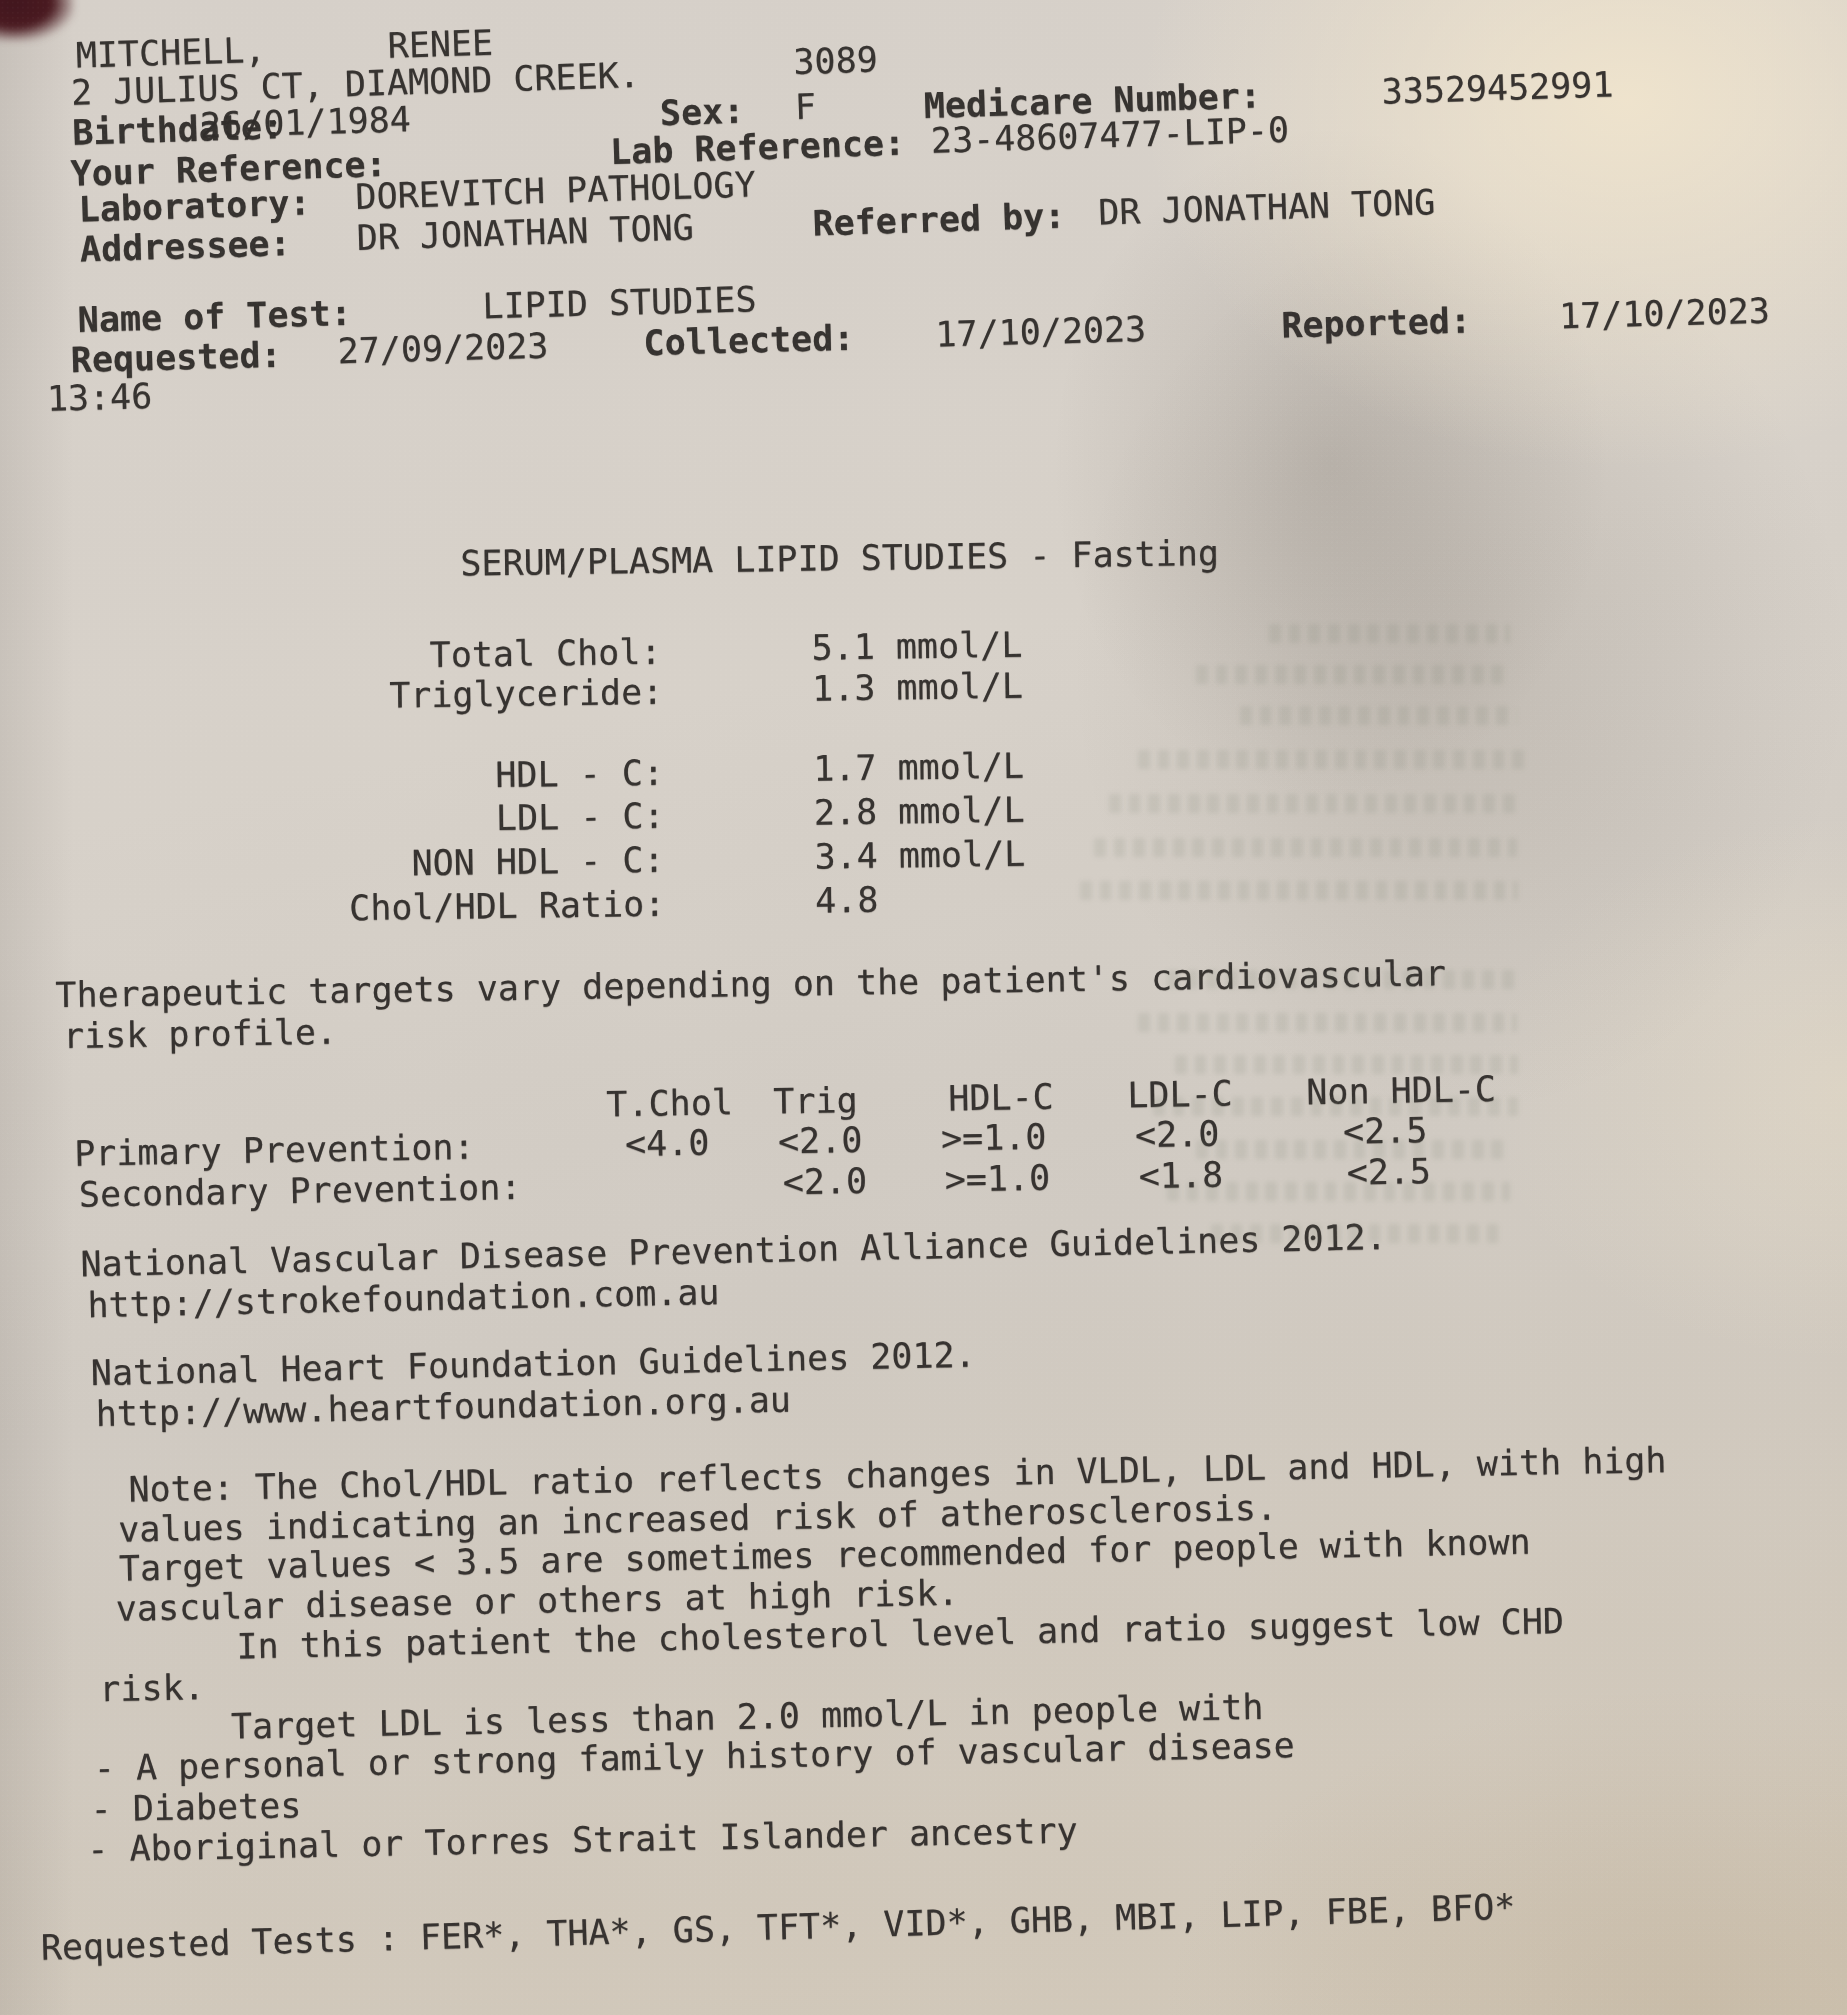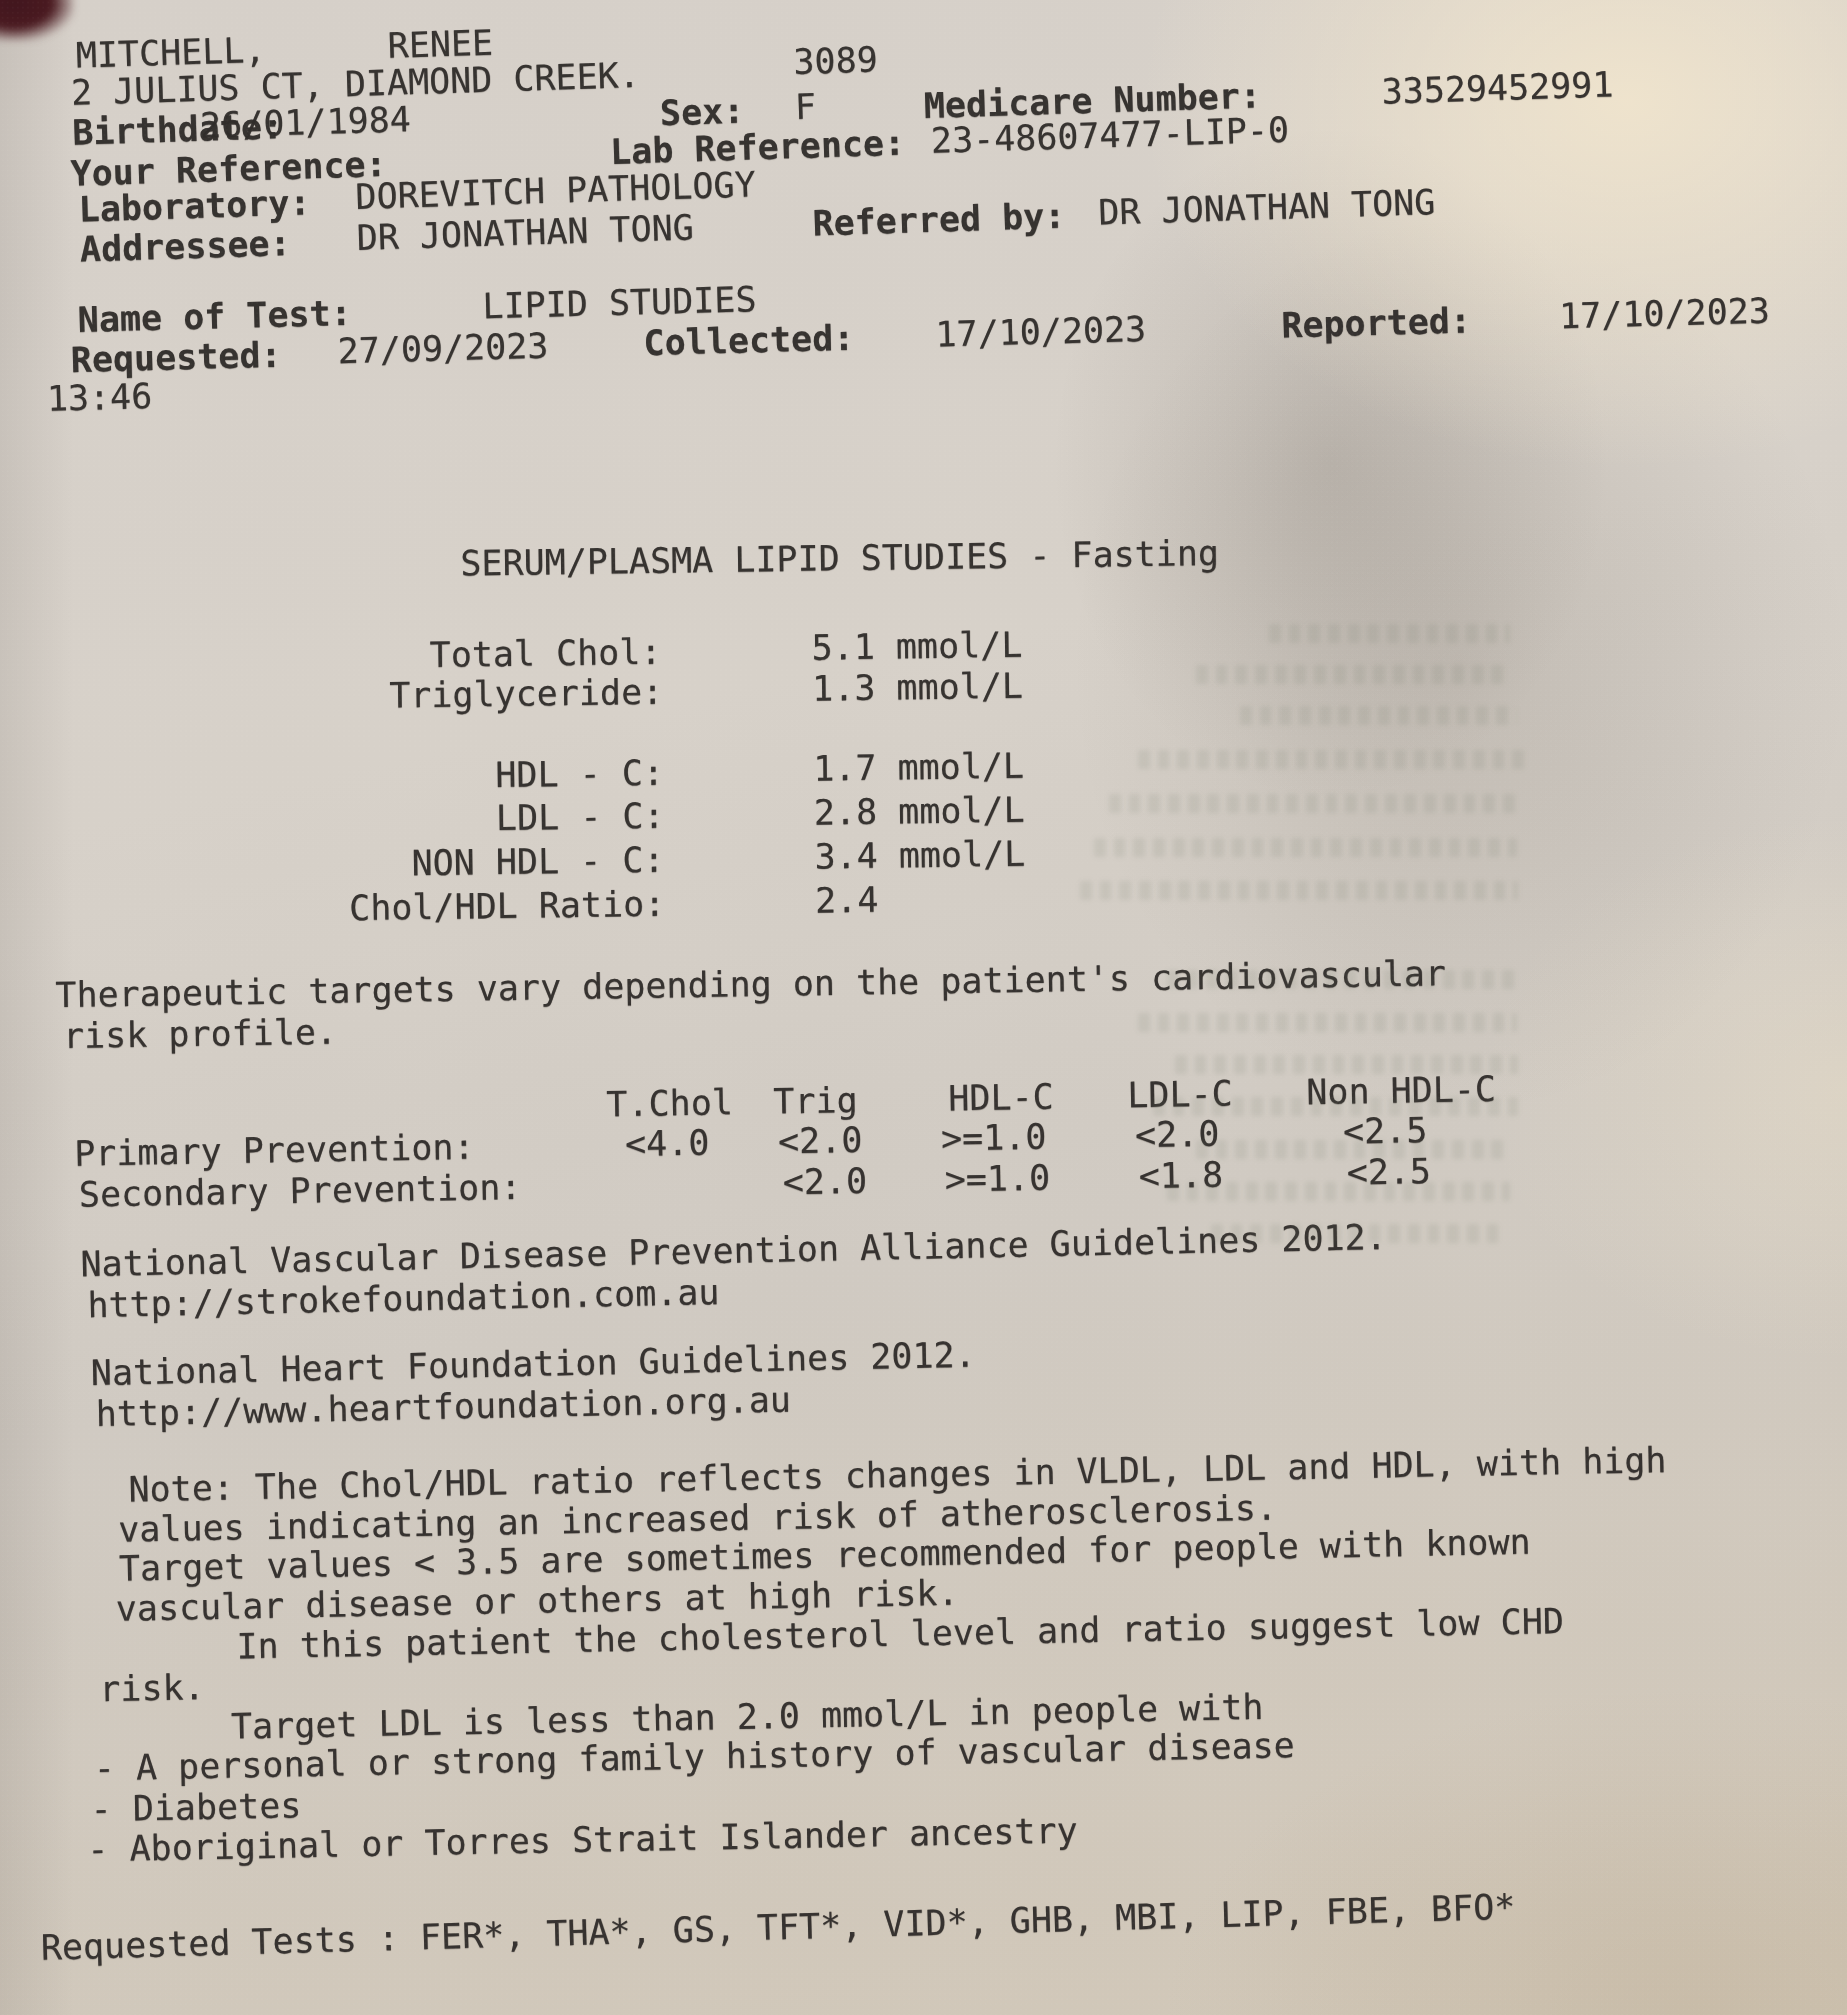--- a/index.html
+++ b/index.html
@@ -92,21 +92,21 @@
     <span class="line" style="left:492px;top:225px;">HDL - C:</span>
     <span class="line" style="left:810px;top:223px;">1.7 mmol/L</span>
 
     <span class="line" style="left:492px;top:268px;">LDL - C:</span>
     <span class="line" style="left:810px;top:267px;">2.8 mmol/L</span>
 
     <span class="line" style="left:407px;top:312px;">NON HDL - C:</span>
     <span class="line" style="left:810px;top:311px;">3.4 mmol/L</span>
 
     <span class="line" style="left:344px;top:356px;">Chol/HDL Ratio:</span>
-    <span class="line" style="left:810px;top:355px;">2.4</span>
+    <span class="line" style="left:810px;top:355px;">4.8</span>
   </div>
 
   <div class="blk" style="top:970px;transform:rotate(-0.9deg);">
     <span class="line" style="left:55px;top:8.8px;">Therapeutic targets vary depending on the patient's cardiovascular</span>
     <span class="line" style="left:62px;top:50px;">risk profile.</span>
   </div>
 
   <div class="blk" style="top:1087px;transform:rotate(-1.0deg);">
     <span class="line" style="left:606px;top:11px;">T.Chol</span>
     <span class="line" style="left:773px;top:11px;">Trig</span>

